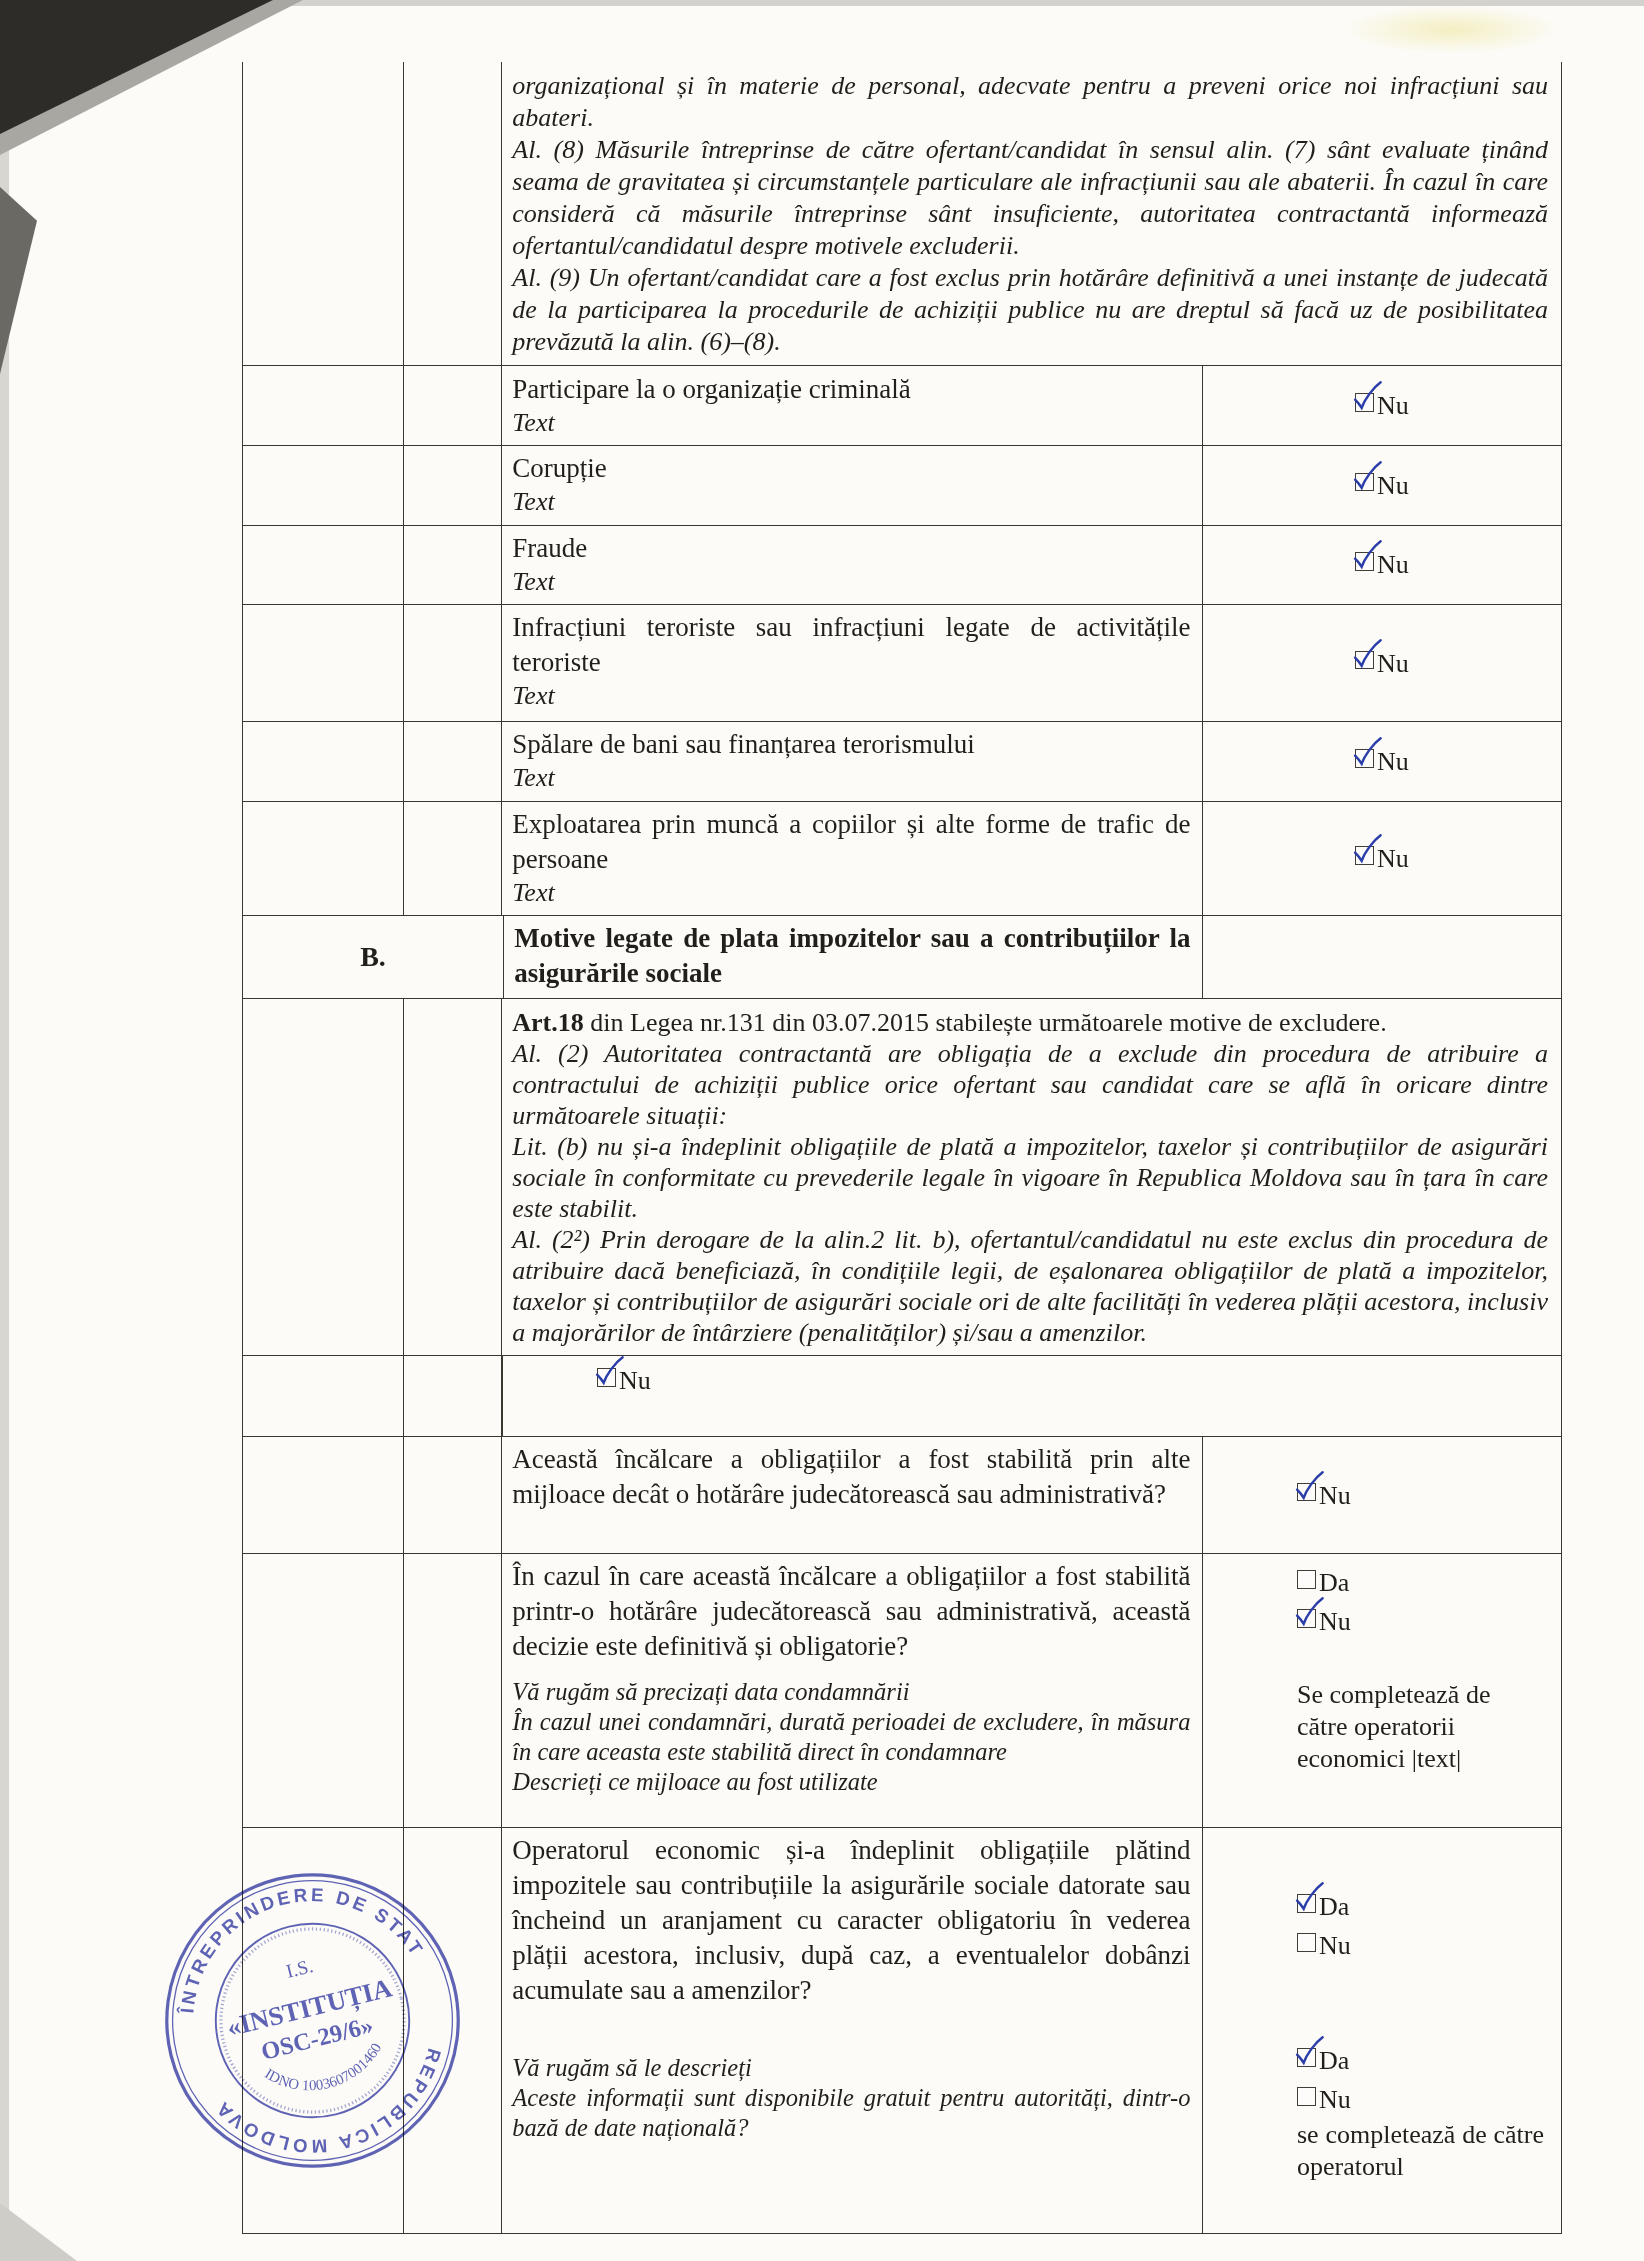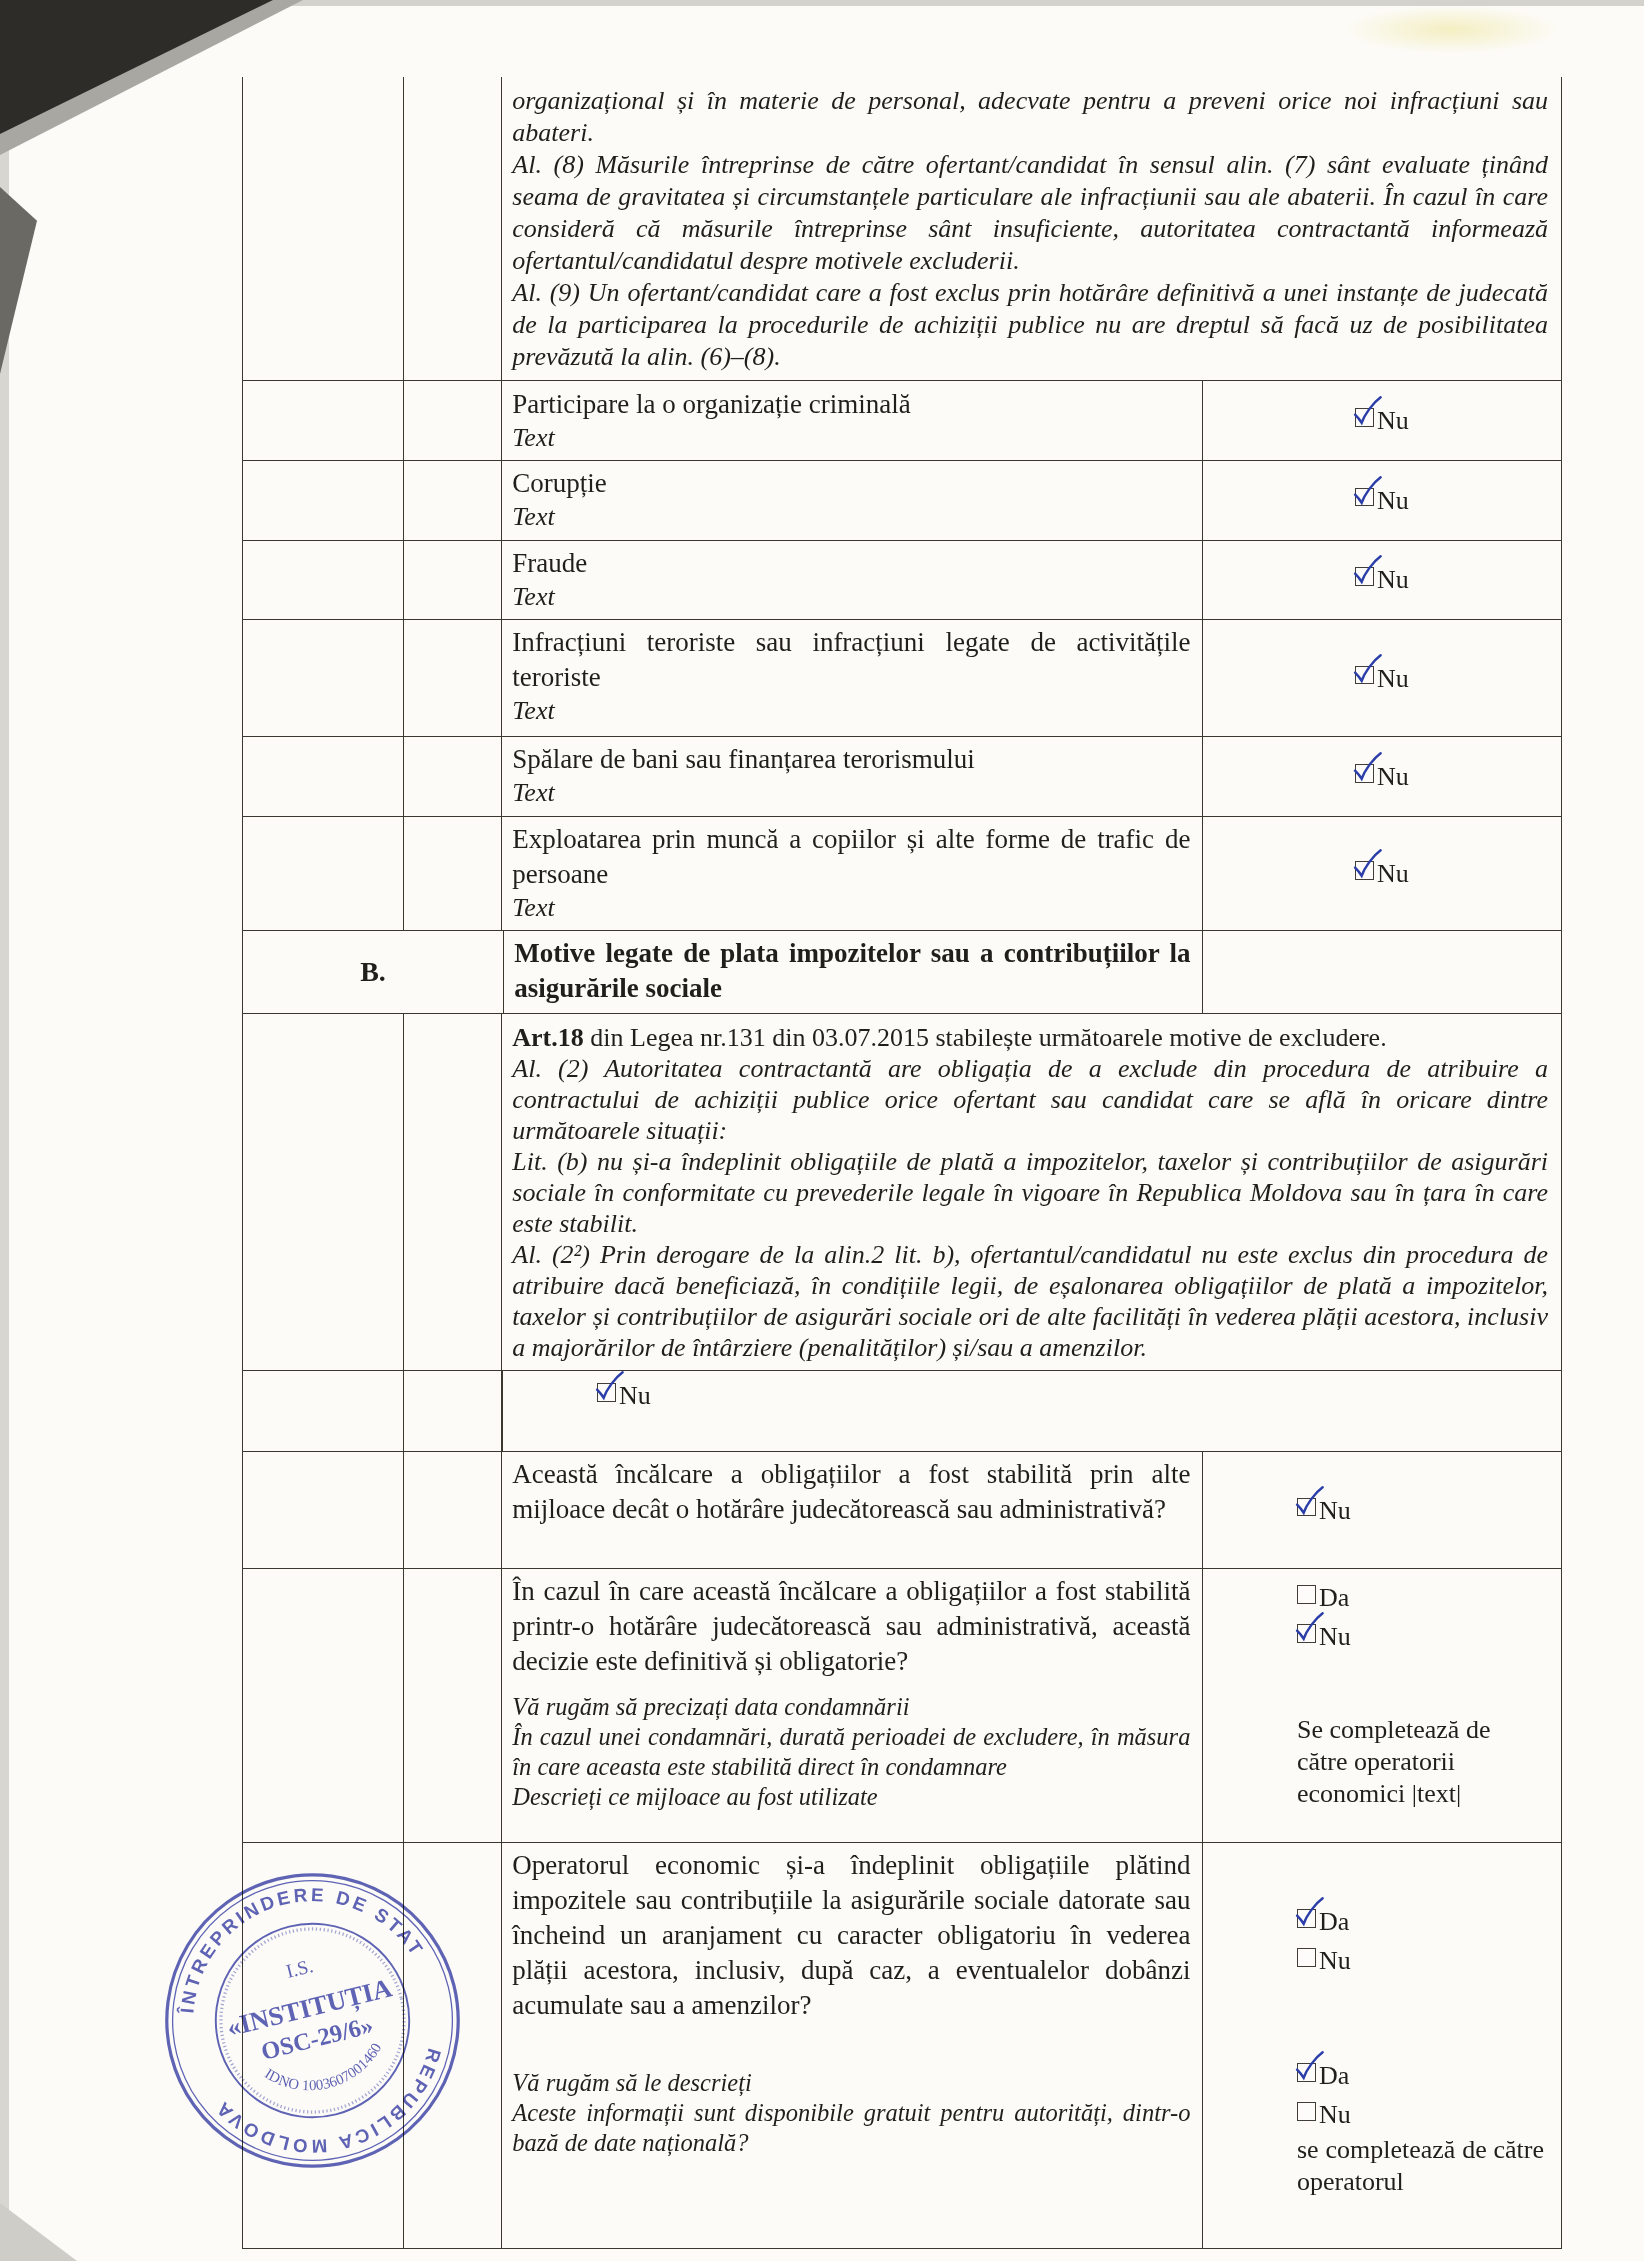--- a/index.html
+++ b/index.html
@@ -11,21 +11,21 @@
   .art{position:absolute;pointer-events:none}
   .art-left{left:0;top:0;width:9px;height:100%;background:#d8d6d1}
   .art-tl-gray{left:0;top:0;width:303px;height:155px;background:#a9a7a2;clip-path:polygon(0 0,100% 0,0 100%)}
   .art-tl{left:0;top:0;width:273px;height:134px;background:#2e2c29;clip-path:polygon(0 0,100% 0,0 100%)}
   .art-lw{left:0;top:187px;width:37px;height:187px;background:#6b6964;clip-path:polygon(0 0,100% 18%,0 100%)}
   .art-top{left:271px;top:0;width:1374px;height:5.8px;background:#d4d2cd}
   .art-bl{left:0;bottom:0;width:77px;height:58px;background:#cfcdc8;clip-path:polygon(0 0,100% 100%,0 100%)}
   .art-hl{left:1342px;top:5.2px;width:219px;height:49px;background:radial-gradient(ellipse at center,rgba(233,221,120,.42),rgba(233,221,120,0) 70%)}
 
   
-  .doc-table{position:absolute;left:242px;top:77px;width:1320px;
+  .doc-table{position:absolute;left:242px;top:62px;width:1320px;
              border-left:1.9px solid #3a372f;border-right:1.9px solid #3a372f}
   .trow{display:flex;border-bottom:1.9px solid #3a372f;align-items:stretch}
   .c1{width:161px;flex:none;border-right:1.9px solid #3a372f}
   .c2{width:98px;flex:none;border-right:1.9px solid #3a372f}
   .cmerge{width:261px;flex:none;border-right:1.9px solid #3a372f;display:flex;align-items:center;justify-content:center;
           font-weight:bold;font-size:28px}
   .cmain{flex:1;padding:5.2px 11.6px 6.4px 10.3px;min-width:0}
   .cwide{flex:1;padding:7.7px 13px 7.7px 10.3px;min-width:0}
   .cans{width:359px;flex:none;border-left:1.9px solid #3a372f;display:flex;flex-direction:column}
   .ctr{align-items:center;justify-content:center}
@@ -265,21 +265,21 @@
           <span>Da</span>
         </span>
         <span class="opt">
           <span class="cb checked">
               <svg class="tick" viewBox="0 0 48 48">
                 <path d="M7 27 C11 31 14 35 16 38 C20 27 31 11 42 3"></path>
               </svg>
             </span>
           <span>Nu</span>
         </span>
-        <div class="note" style="margin-top:58px">Se completează de către operatorii economici |text|</div>
+        <div class="note" style="margin-top:38px">Se completează de către operatorii economici |text|</div>
       </div>
     </div>
 
     <div class="trow" style="min-height:406px">
       <div class="c1"></div>
       <div class="c2"></div>
       <div class="cmain">
         <div class="qtext j">Operatorul economic și-a îndeplinit obligațiile plătind impozitele sau contribuțiile la asigurările sociale datorate sau încheind un aranjament cu caracter obligatoriu în vederea plății acestora, inclusiv, după caz, a eventualelor dobânzi acumulate sau a amenzilor?</div>
         <div class="subnotes" style="margin-top:45px">
           <p class="it j">Vă rugăm să le descrieți</p>

